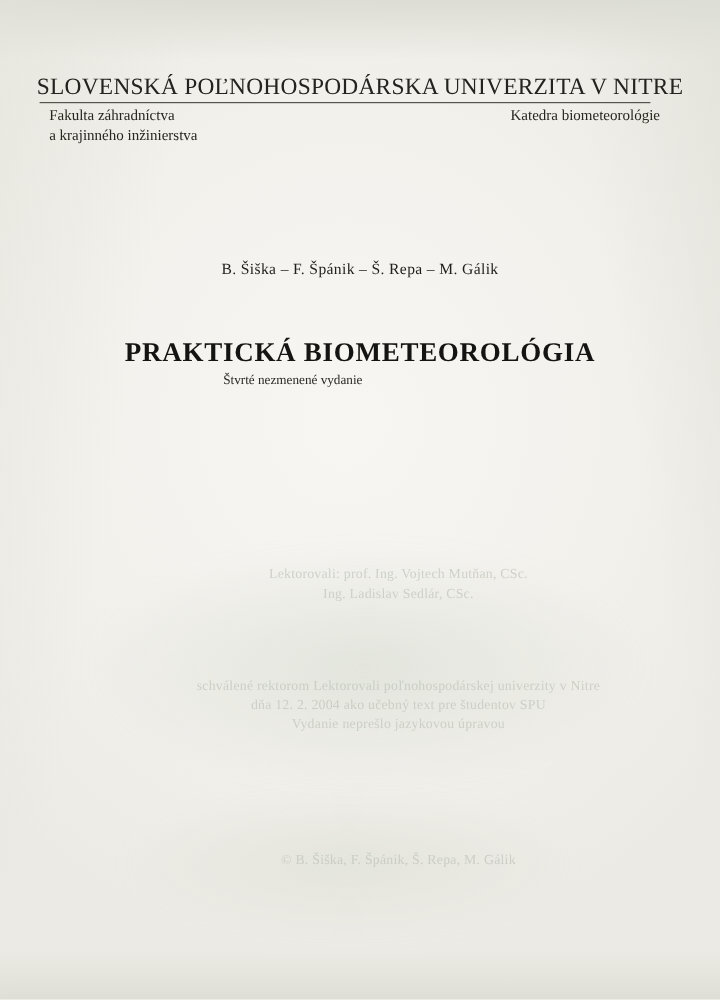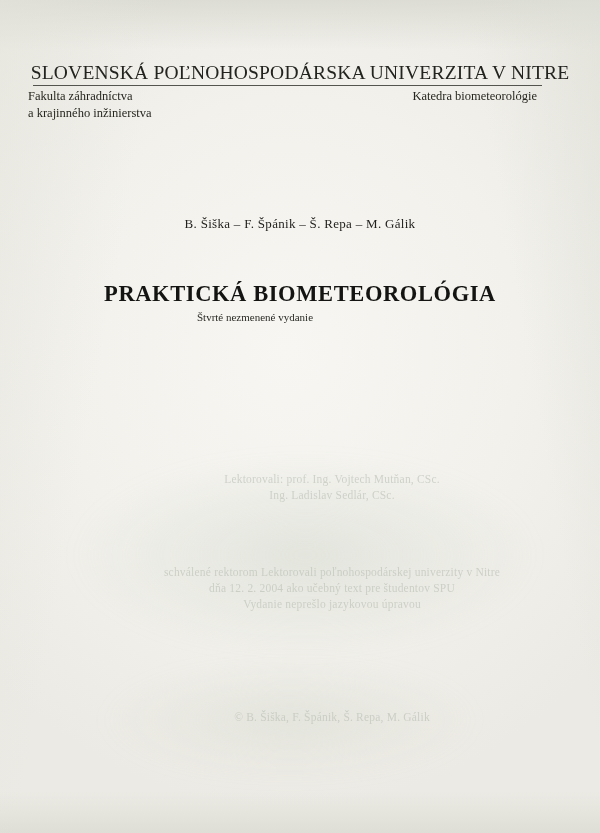--- a/index.html
+++ b/index.html
@@ -61,21 +61,21 @@
     top: 85px;
     left: 33px;
     width: 509px;
     height: 1px;
     background: #3a3a35;
     opacity: .85;
   }
   .dept-row {
     position: absolute;
     top: 88px;
-    left: 28px;
+    left: 41px;
     width: 509px;
     display: flex;
     justify-content: space-between;
     align-items: flex-start;
     font-size: 12.5px;
     line-height: 1.33;
     color: #26261f;
   }
   .dept-left { text-align: left; }
   .dept-right { text-align: left; }
@@ -98,21 +98,21 @@
     width: 600px;
     text-align: center;
     font-size: 22.5px;
     font-weight: bold;
     letter-spacing: .6px;
     color: #141412;
   }
   .edition {
     position: absolute;
     top: 311px;
-    left: 15px;
+    left: 4px;
     width: 480px;
     text-align: center;
     font-size: 11px;
     color: #2a2a25;
   }
 
   
   .showthrough {
     position: absolute;
     left: 0;

